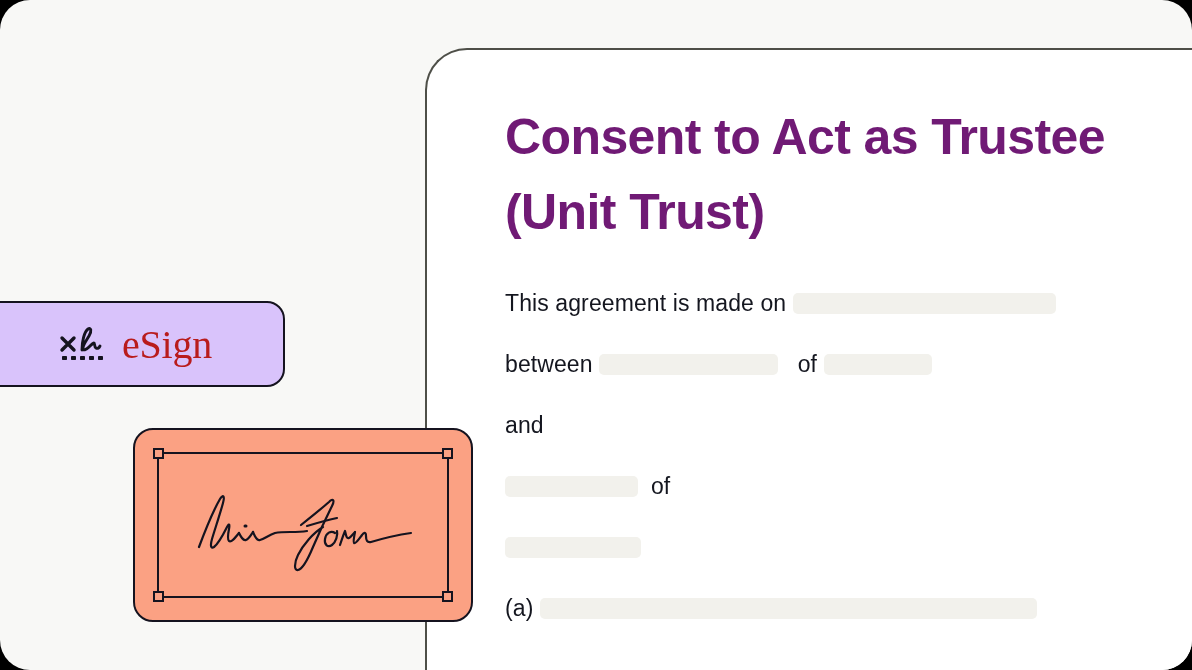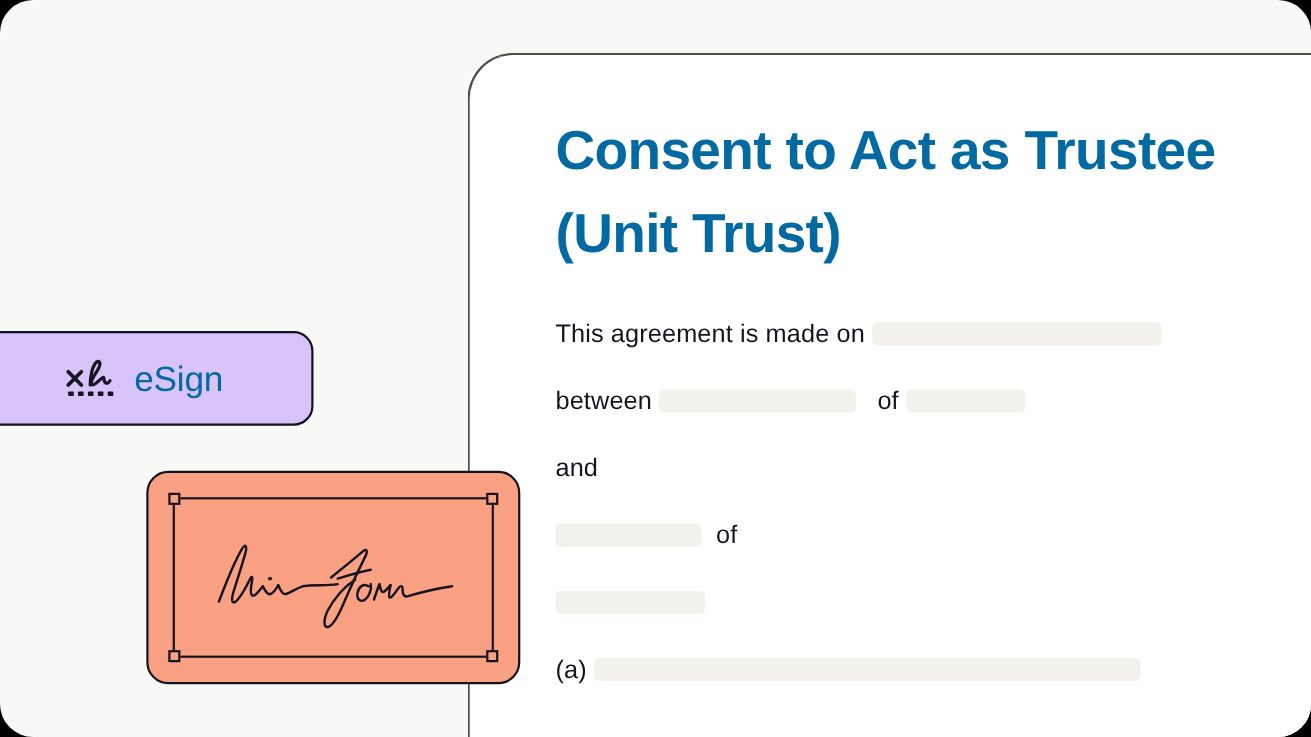--- a/index.html
+++ b/index.html
@@ -47,21 +47,21 @@
     top: 50px;
     right: 0;
     bottom: 0;
   }
 
   .doc-title {
     font-size: 50px;
     font-weight: 700;
     line-height: 1.5;
     letter-spacing: -0.6px;
-    color: #0369a1;
+    color: #701a75;
     margin: 0;
     width: 600px;
   }
 
   .doc-body {
     margin-top: 40px;
   }
 
   .doc-line {
     display: flex;
@@ -91,24 +91,25 @@
     background: #d9c3fb;
     border: 2.5px solid #15131f;
     border-radius: 18px;
     box-sizing: border-box;
     display: flex;
     align-items: center;
     padding-left: 74px;
     gap: 18px;
   }
   .esign-label {
-    font-size: 32px;
+    font-size: 40px;
     font-weight: 400;
-    color: #0369a1;
+    color: #b91c1c;
     letter-spacing: -0.2px;
+    font-family: Liberation Serif, serif;
   }
   .sig-icon { display: block; }
 
   
   .sig-card {
     position: absolute;
     left: 133px;
     top: 428px;
     width: 340px;
     height: 194px;

